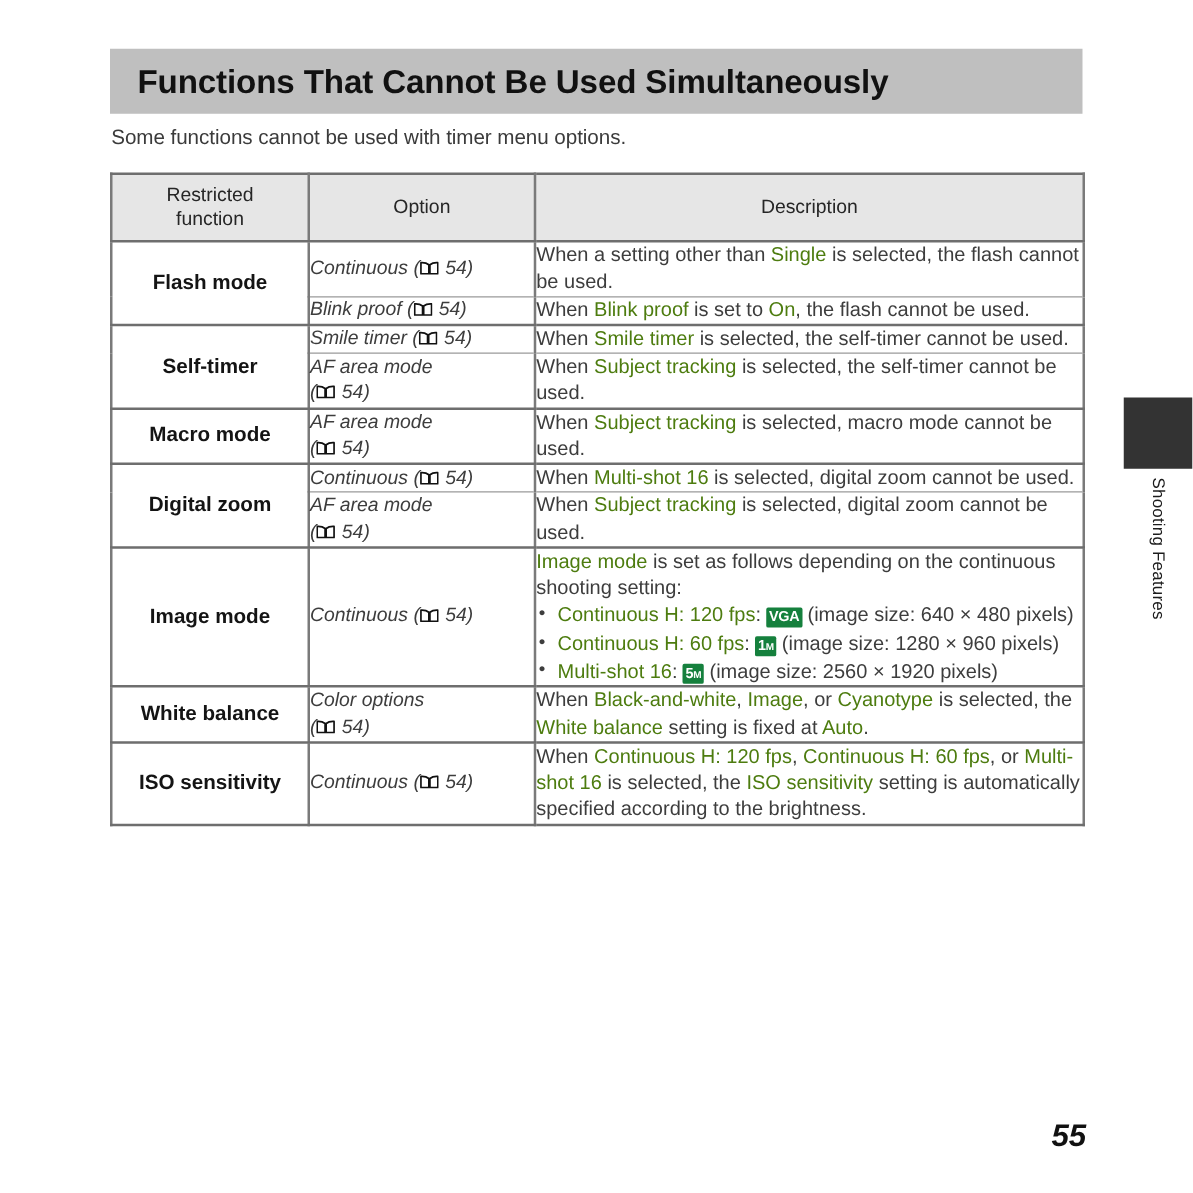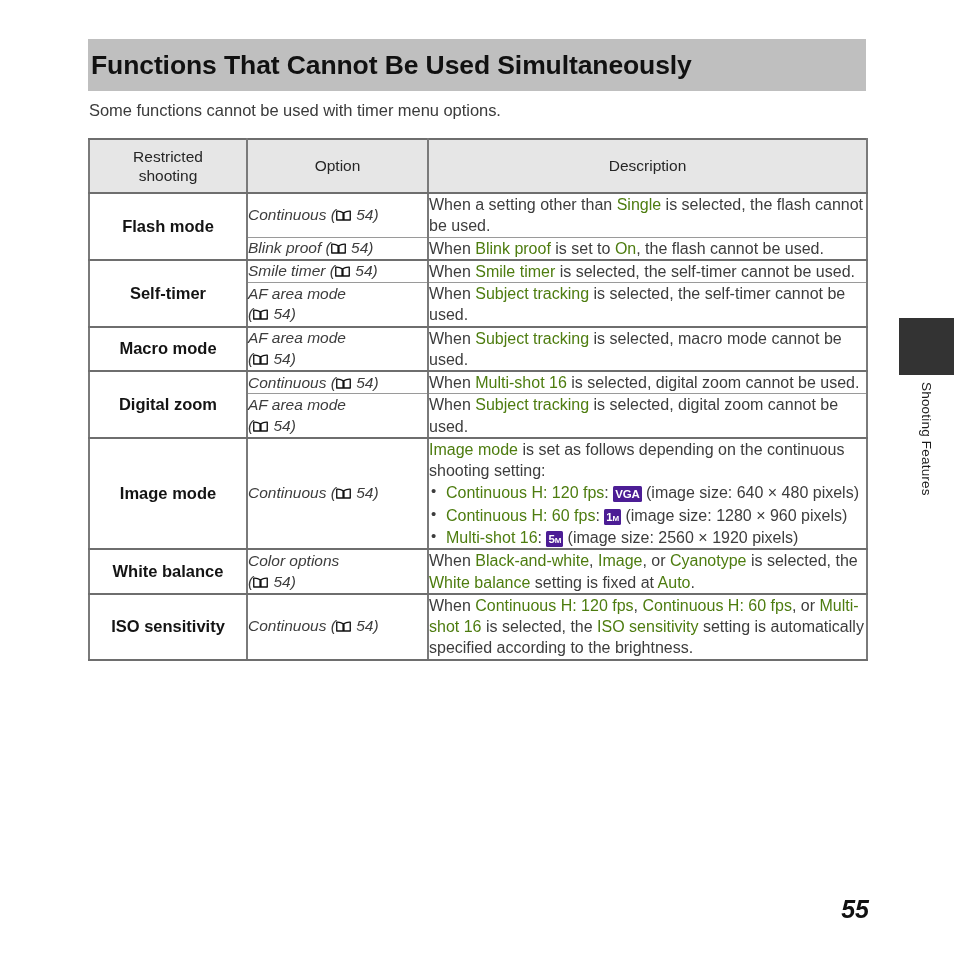--- a/index.html
+++ b/index.html
@@ -24,21 +24,21 @@
     width: 778px;
     height: 52px;
     background: #bfbfbf;
     display: flex;
     align-items: center;
   }
   #title-text {
     font-size: 26.5px;
     font-weight: bold;
     letter-spacing: -0.1px;
-    padding-left: 3px;
+    padding-left: 22px;
     color: #111111;
     white-space: nowrap;
   }
 
   
   #intro {
     position: absolute;
     left: 89px;
     top: 101px;
     font-size: 16.5px;
@@ -144,21 +144,21 @@
     display: inline-block;
     width: 15px;
     height: 13px;
     vertical-align: -2px;
     margin-right: 1px;
   }
 
   
   .badge {
     display: inline-block;
-    background: #4c1d95;
+    background: #15803d;
     color: #ffffff;
     font-weight: bold;
     font-size: 11.5px;
     line-height: 14px;
     height: 14px;
     padding: 1px 2px 1px 2px;
     border-radius: 1.5px;
     vertical-align: 0px;
     letter-spacing: -0.2px;
     font-family: "Liberation Sans", sans-serif;
@@ -219,21 +219,21 @@
   <table class="ftable">
     <colgroup>
       <col class="c-fn">
         <col class="c-opt">
         <col class="c-desc">
     </colgroup>
     <thead>
       <tr>
         <th class="hdr-cell">
           <div>Restricted</div>
-          <div>shooting</div>
+          <div>function</div>
         </th>
         <th class="hdr-cell mid">Option</th>
         <th class="hdr-cell">Description</th>
       </tr>
     </thead>
     <tbody id="table-body">
         <tr>
           <td class="fn-cell" rowspan="2"><span>Flash mode</span></td>
           <td class="opt-cell thin-b"><span>Continuous (<svg viewBox="0 0 20 16" class="book-icon">
                 <path d="M1 2.2 L1 14 L9.4 14 L9.4 4.4 C7.6 2.9 4.2 2.0 1 2.2 Z M19 2.2 L19 14 L10.6 14 L10.6 4.4 C12.4 2.9 15.8 2.0 19 2.2 Z" fill="none" stroke="#111" stroke-width="1.8" stroke-linejoin="round"></path>

